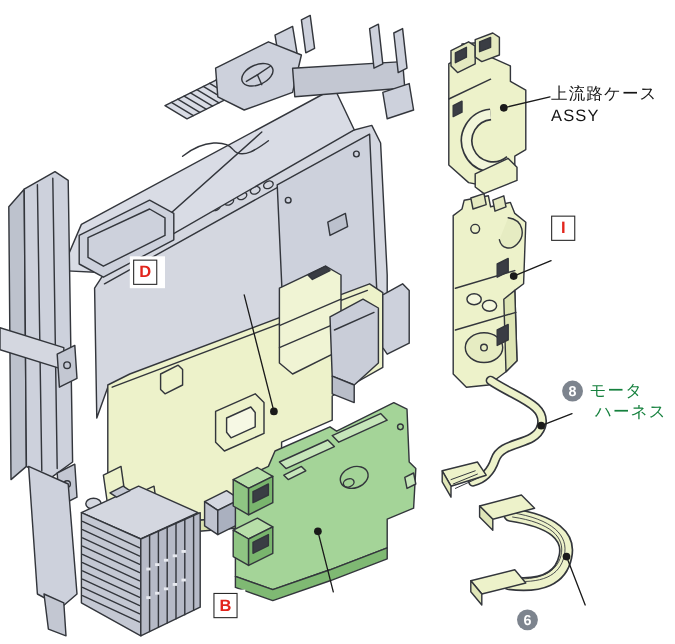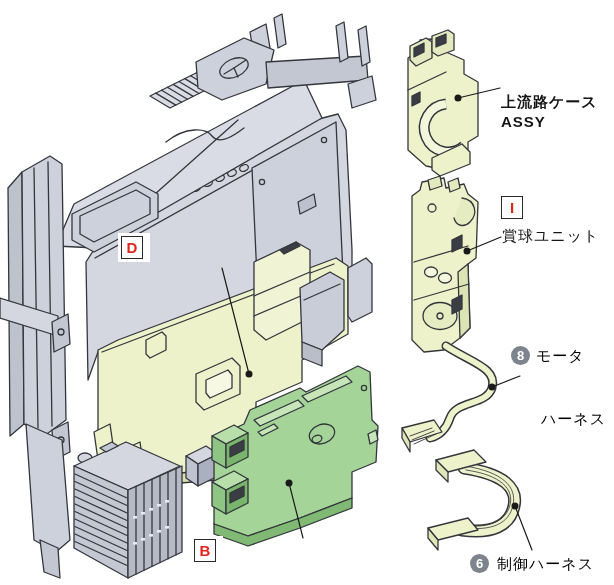--- a/index.html
+++ b/index.html
@@ -20,21 +20,21 @@
   .letter-box.standalone{position:absolute;}
   .label-text{font-size:16px;color:#151515;letter-spacing:1px;}
   .plain-text{position:absolute;font-size:15px;color:#151515;letter-spacing:1px;white-space:nowrap;}
   .two-line{line-height:20px;}
   .badge-row{position:absolute;display:flex;gap:6px;align-items:flex-start;}
   .badge-row.center{align-items:center;gap:8px;}
   .num-badge{
     width:19px;height:19px;border-radius:50%;background:#7d848e;flex:0 0 auto;
     color:#fff;font-size:13px;font-weight:bold;display:flex;align-items:center;justify-content:center;line-height:1;
   }
-  .badge-lines{display:flex;flex-direction:column;font-size:15px;color:#000000;letter-spacing:1px;line-height:19px;white-space:nowrap;gap:44px;}
+  .badge-lines{display:flex;flex-direction:column;font-size:15px;color:#15803d;letter-spacing:1px;line-height:19px;white-space:nowrap;}
   .badge-lines .l2{padding-left:5px;}
 </style>
 </head>
 <body>
 
 <div class="stage">
 
 <svg width="614" height="585" viewBox="0 0 614 585">
   <g stroke="#33363c" stroke-width="1.3" stroke-linejoin="round" stroke-linecap="round" fill="none">
 
@@ -298,36 +298,32 @@
 </svg>
 
 <div class="part-label" style="left:118px;top:233px;">
   <span class="letter-box">D</span>
 </div>
 
 <div class="part-label" style="left:191px;top:536px;">
   <span class="letter-box">B</span>
 </div>
 
-<div class="plain-text two-line" style="left:501px;top:92px;font-weight:bold;">
+<div class="plain-text two-line" style="left:501px;top:76px;">
   <span>上流路ケース</span><br>
   <span>ASSY</span>
 </div>
 
 <span class="letter-box standalone" style="left:501px;top:196px;">I</span>
-<div class="plain-text" style="left:502px;top:227px;">賞球ユニット</div>
 
 <div class="badge-row" style="left:511px;top:346px;">
   <span class="num-badge">8</span>
   <span class="badge-lines">
     <span>モータ</span>
     <span class="l2">ハーネス</span>
   </span>
 </div>
 
 <div class="badge-row center" style="left:470px;top:554px;">
   <span class="num-badge">6</span>
-  <span class="badge-lines">
-    <span>制御ハーネス</span>
-  </span>
 </div>
 
 </div>
 
 </body></html>

